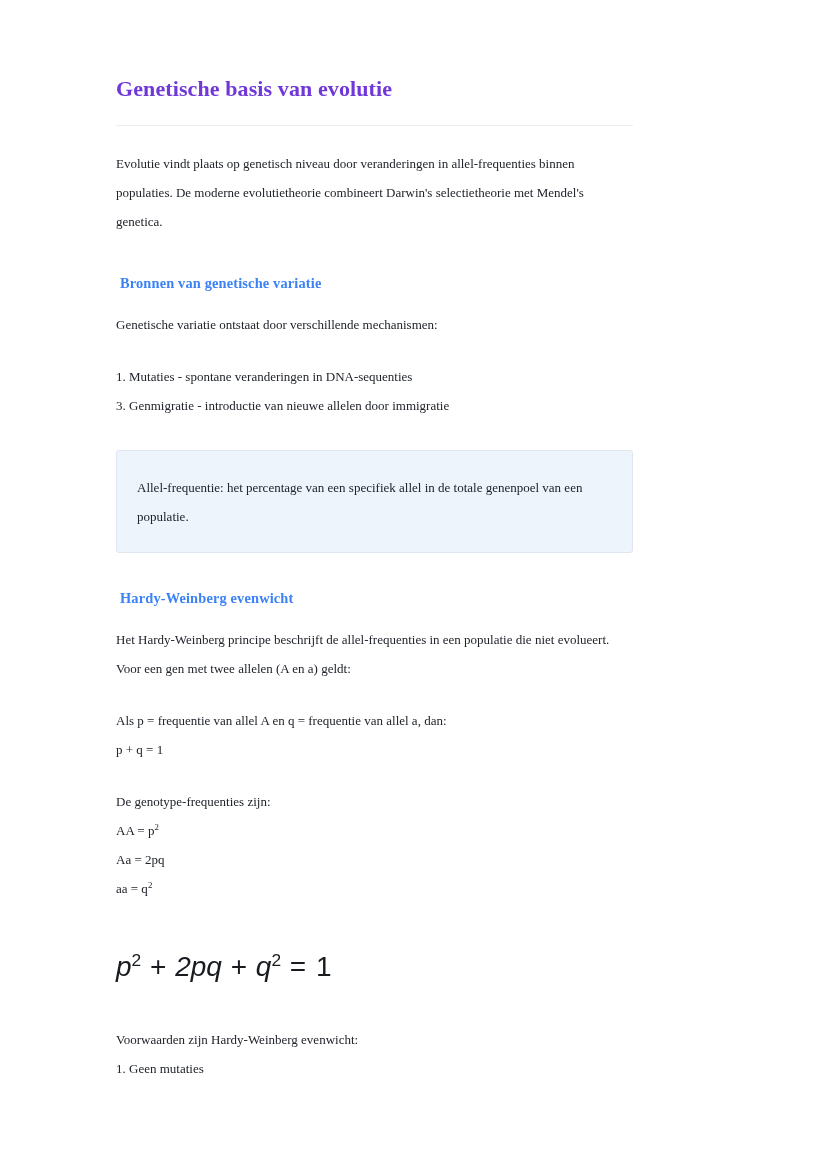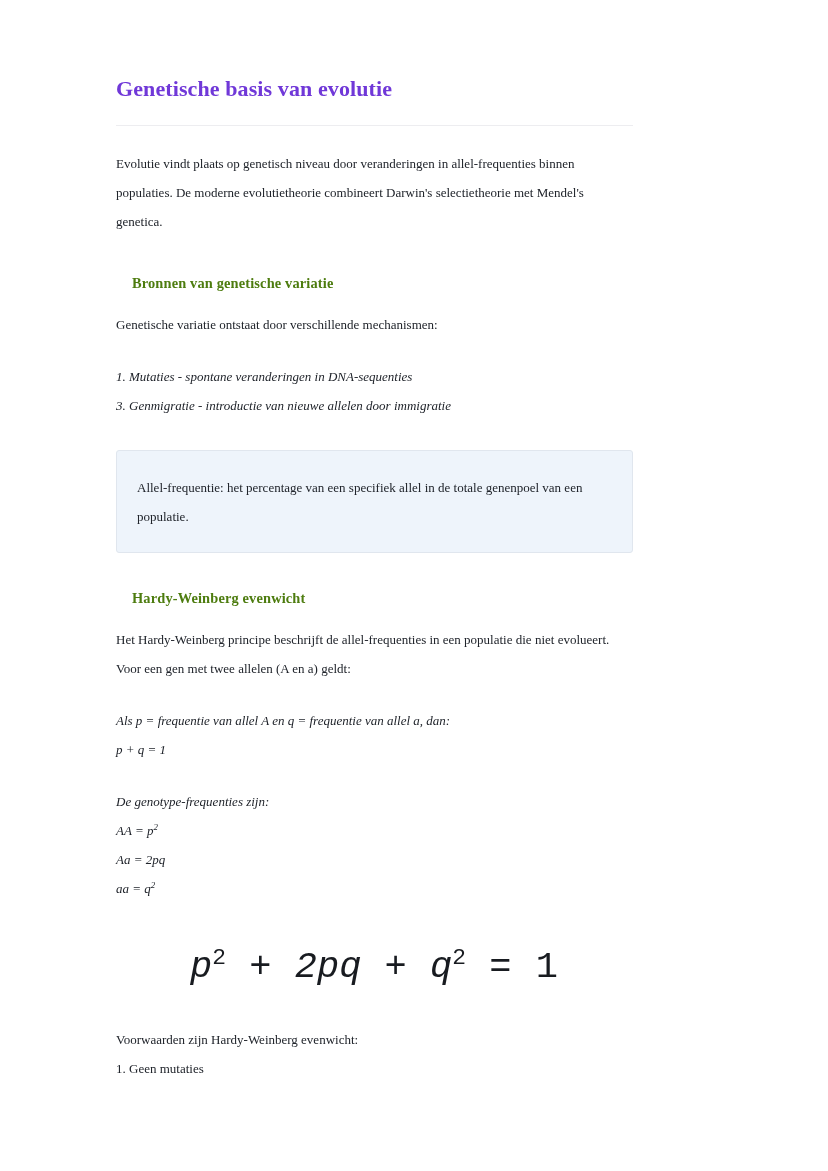--- a/index.html
+++ b/index.html
@@ -36,48 +36,48 @@
     border: 0;
   }
   .para {
     margin: 0;
     font-size: 13px;
     line-height: 29px;
     color: #20242b;
   }
   .para-intro { margin-top: 23px; }
   .section-heading {
-    margin: 16px;
+    margin: 4px;
     font-size: 14.4px;
     font-weight: 700;
     line-height: 22px;
     letter-spacing: 0.15px;
-    color: #4d7c0f;
+    color: #3b82f6;
   }
   .sp-heading-1 { margin-top: 36px; }
   .sp-heading-2 { margin-top: 34px; }
   .sp-after-heading { margin-top: 16px; }
-  .sp-block { margin-top: 23px; font-style: italic; }
+  .sp-block { margin-top: 23px; }
 
   .callout {
     box-sizing: border-box;
     margin-top: 30px;
     padding: 22px 22px 21px 20px;
     background: #eef4fb;
     border: 1px solid #e0e6ee;
     border-radius: 3px;
   }
   .callout .para { margin: 0; }
 
   .equation-block {
     margin-top: 44px;
     margin-bottom: 38px;
-    text-align: center;
-    font-family: Liberation Mono, monospace;
-    font-size: 37px;
+    text-align: left;
+    font-family: Liberation Sans, sans-serif;
+    font-size: 28px;
     line-height: 40px;
     color: #181b20;
     font-weight: 400;
   }
   .equation-block .var {
     font-style: italic;
   }
   .equation-block sup {
     font-size: 0.62em;
     vertical-align: super;

